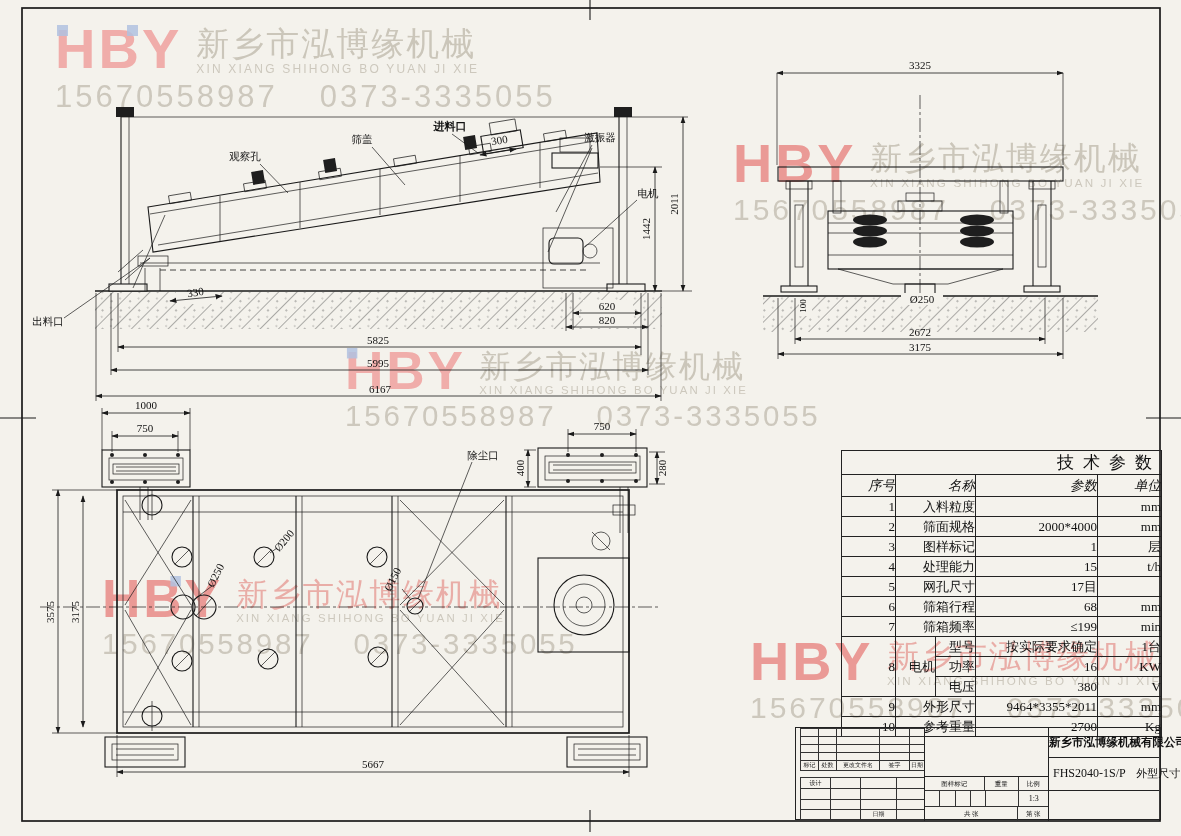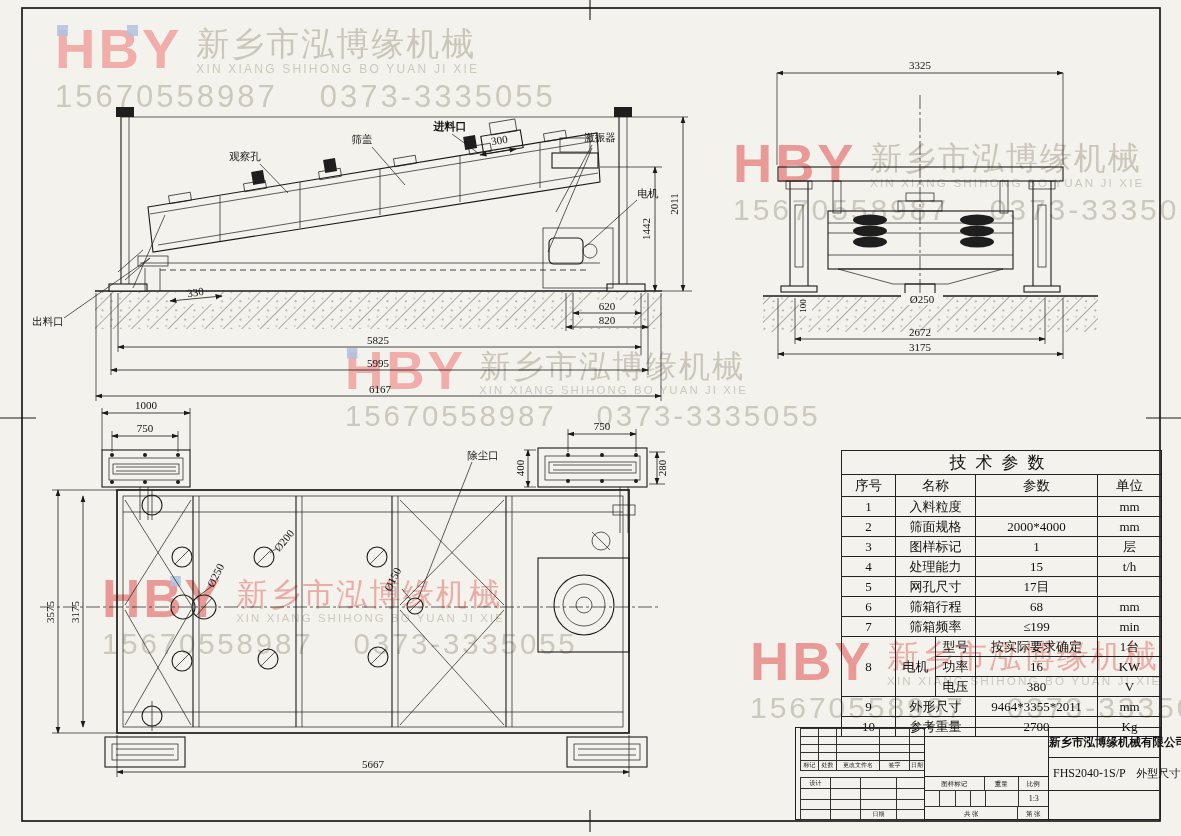--- a/index.html
+++ b/index.html
@@ -28,23 +28,23 @@
   .cl{stroke:#1a1a1a;stroke-width:.7;fill:none;stroke-dasharray:14 3 3 3;}
   .dash{stroke:#1a1a1a;stroke-width:.8;fill:none;stroke-dasharray:6 4;}
   .dt{font:11px "Liberation Serif",serif;fill:#111;text-anchor:middle;}
   .cnl{font:10.5px "Liberation Sans",sans-serif;fill:#111;text-anchor:middle;}
   .cnb{font-weight:bold;font-size:11px;}
   .paper{fill:#f4f2ec;}
   .dk{fill:#1e1e1e;stroke:none;}
   
   #ptable{position:absolute;left:841px;top:450px;width:320px;border-collapse:collapse;
           font-family:"Liberation Serif",serif;color:#111;table-layout:fixed;}
-  #ptable td{border:1px solid #222;text-align:center;padding:0;height:19px;font-size:13px;overflow:hidden;}
+  #ptable td{border:1px solid #222;text-align:right;padding:0;height:19px;font-size:13px;overflow:hidden;}
   #ptable .ttl{font-size:17px;letter-spacing:9px;height:22px;}
-  #ptable .hd{font-size:13.5px;height:21px;}
+  #ptable .hd{font-size:13.5px;height:21px;font-style:italic;}
   
   #tblock{position:absolute;left:795px;top:727px;width:366px;height:93px;border:1.5px solid #222;
           box-sizing:border-box;font-family:"Liberation Serif",serif;color:#111;}
   #tblock .abs{position:absolute;box-sizing:border-box;}
   #tblock table{border-collapse:collapse;table-layout:fixed;}
   #tblock td{border:.8px solid #333;padding:0;text-align:center;font-size:6px;color:#222;overflow:hidden;}
   .tb-company{font-size:11.5px;font-weight:bold;text-align:center;line-height:28px;white-space:nowrap;}
   .tb-model{font-size:12px;text-align:left;padding-left:4px;line-height:31px;white-space:nowrap;}
   .tb-cell{border-bottom:.9px solid #222;}
   .mini{font-size:6.5px;line-height:13px;text-align:center;}

